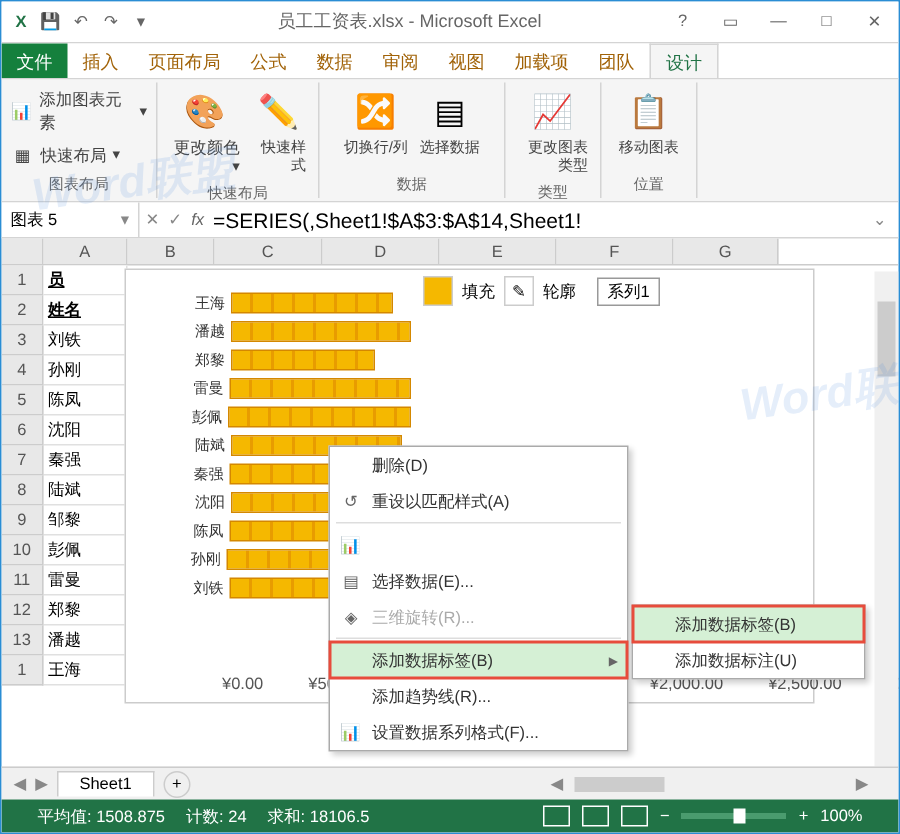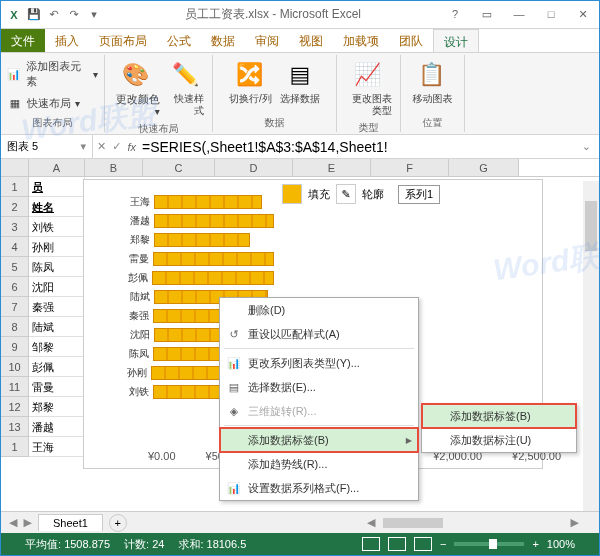--- a/index.html
+++ b/index.html
@@ -5,21 +5,21 @@
 *{margin:0;padding:0;box-sizing:border-box;font-family:"Microsoft YaHei",Arial,sans-serif;font-size:11px;-webkit-font-smoothing:antialiased}
 body{background:#fff;width:600px;height:556px;overflow:hidden;border:1px solid #2a8dd4;position:relative}
 .titlebar{height:28px;background:#fff;border-bottom:1px solid #d4d4d4;display:flex;align-items:center;padding:0 4px}
 .quick-access{display:flex;gap:2px;align-items:center}
 .qa-btn{width:18px;height:18px;display:flex;align-items:center;justify-content:center;color:#666;cursor:pointer}
 .title-center{flex:1;text-align:center;color:#666;font-size:12px}
 .title-right{display:flex;gap:8px;color:#666}
 .win-btn{width:24px;cursor:pointer;text-align:center}
 .ribbon-tabs{height:24px;display:flex;background:#fff;border-bottom:1px solid #d4d4d4}
 .tab{padding:4px 10px;color:#a16207;cursor:pointer;font-size:12px}
-.tab.file{background:#4d7c0f;color:#fff}
+.tab.file{background:#15803d;color:#fff}
 .tab.active{background:#f5f5f5;color:#217346;border:1px solid #d4d4d4;border-bottom:none}
 .ribbon{height:82px;background:#f5f5f5;border-bottom:1px solid #d4d4d4;display:flex;padding:2px 0}
 .rgroup{border-right:1px solid #d4d4d4;padding:2px 6px;display:flex;flex-direction:column;justify-content:space-between;align-items:center}
 .rgroup-label{font-size:10px;color:#666;margin-top:2px}
 .rgroup-body{display:flex;gap:4px;align-items:flex-start;flex:1}
 .rbtn{display:flex;flex-direction:column;align-items:center;gap:2px;cursor:pointer;padding:2px}
 .rbtn-icon{width:32px;height:32px;display:flex;align-items:center;justify-content:center;font-size:22px}
 .rbtn-label{font-size:10px;color:#444;text-align:right;line-height:1.2}
 .small-btn{display:flex;align-items:center;gap:4px;font-size:10px;color:#444;cursor:pointer;padding:2px 0}
 .small-icon{width:16px;height:16px;display:inline-flex;align-items:center;justify-content:center}
@@ -317,21 +317,20 @@
   <div class="ctx-item">
       <span>删除(D)</span>
     </div>
   <div class="ctx-item">
       <span class="ctx-icon">↺</span>
       <span>重设以匹配样式(A)</span>
     </div>
   <div class="ctx-sep"></div>
   <div class="ctx-item">
       <span class="ctx-icon">📊</span>
-      <span>更改系列图表类型(Y)...</span>
     </div>
   <div class="ctx-item">
       <span class="ctx-icon">▤</span>
       <span>选择数据(E)...</span>
     </div>
   <div class="ctx-item" style="color:#aaa">
       <span class="ctx-icon">◈</span>
       <span>三维旋转(R)...</span>
     </div>
   <div class="ctx-sep"></div>

